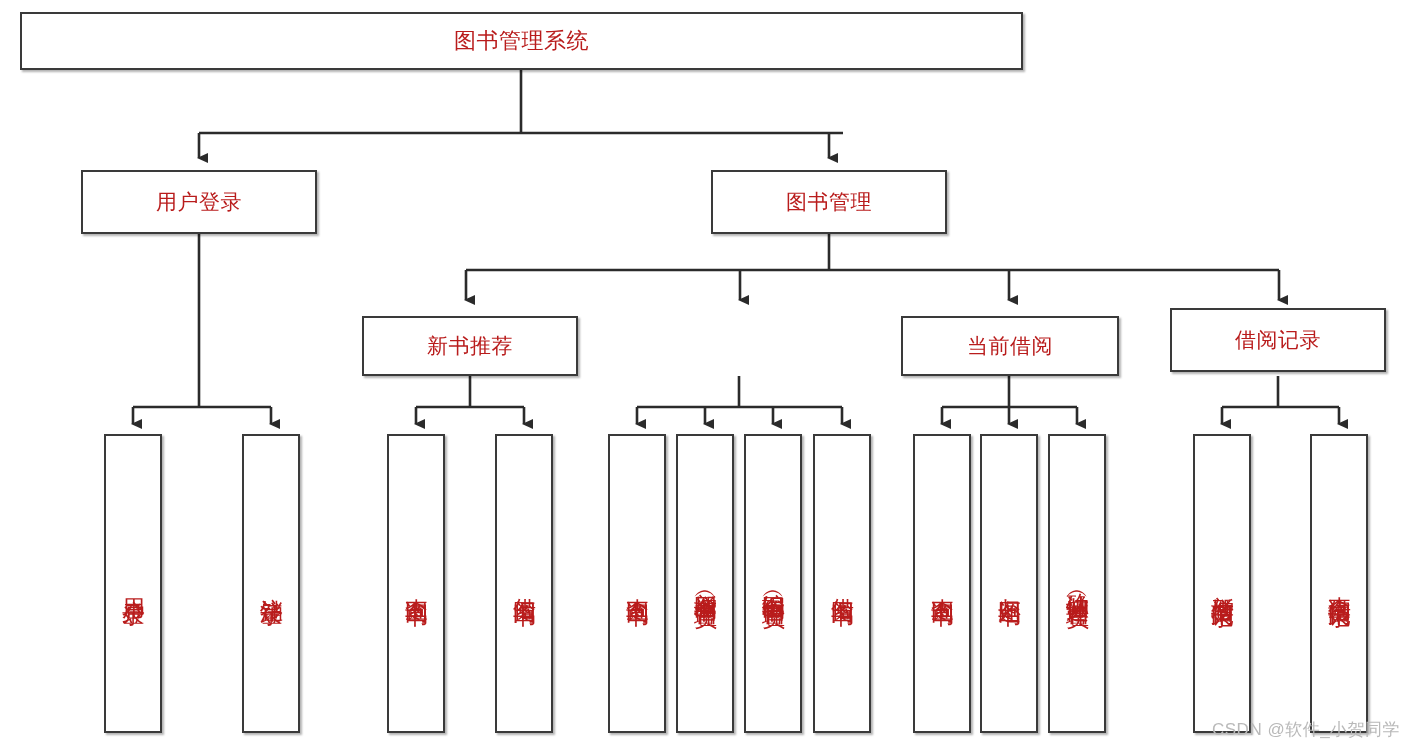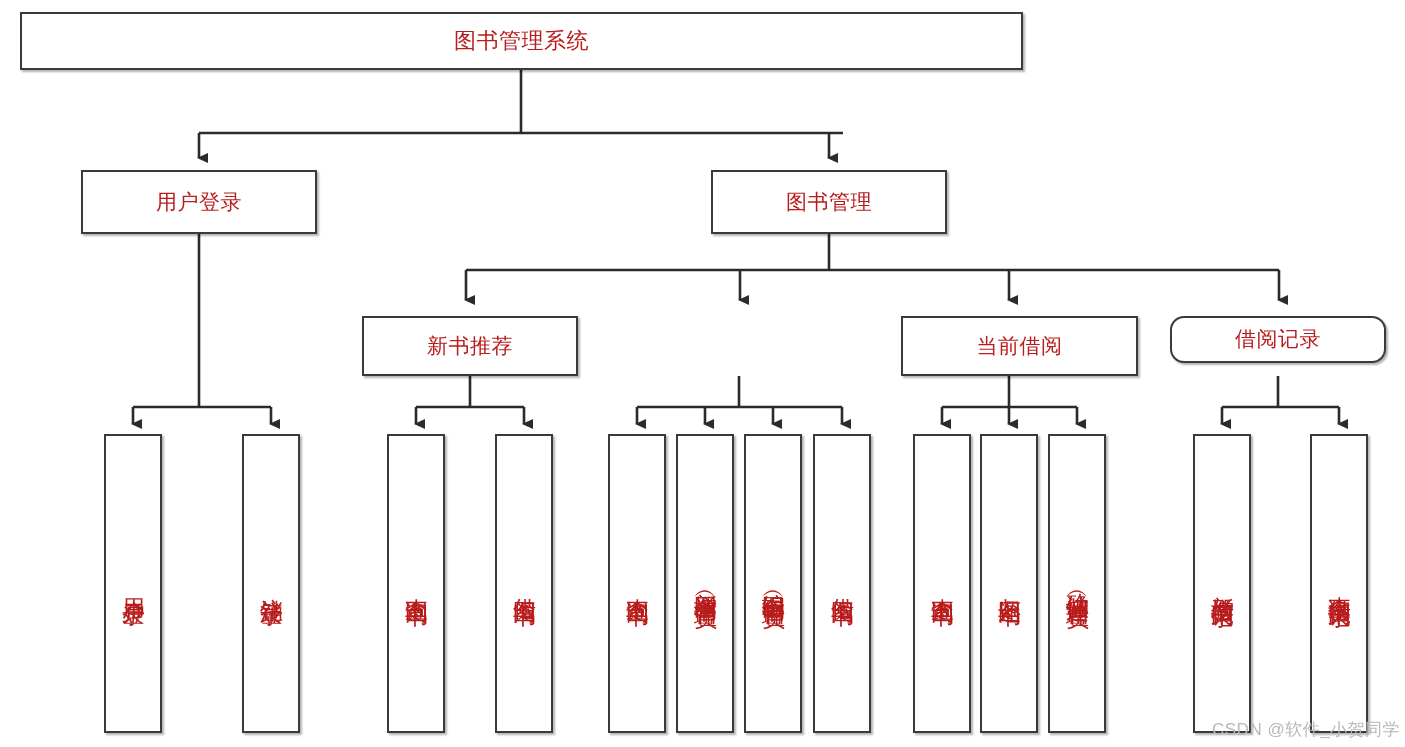--- a/index.html
+++ b/index.html
@@ -142,24 +142,24 @@
   <div class="node h" style="left:81px; top:170px; width:236px; height:64px;">
     <span class="lbl">用户登录</span>
   </div>
   <div class="node h" style="left:711px; top:170px; width:236px; height:64px;">
     <span class="lbl">图书管理</span>
   </div>
 
   <div class="node h" style="left:362px; top:316px; width:216px; height:60px;">
     <span class="lbl">新书推荐</span>
   </div>
-  <div class="node h" style="left:901px; top:316px; width:237px; height:60px;">
+  <div class="node h" style="left:901px; top:316px; width:218px; height:60px;">
     <span class="lbl">当前借阅</span>
   </div>
-  <div class="node h" style="left:1170px; top:316px; width:216px; height:47px;border-radius:14px;">
+  <div class="node h" style="left:1170px; top:308px; width:216px; height:64px;">
     <span class="lbl">借阅记录</span>
   </div>
 
   <div class="node v" style="left:104px; top:434px; width:58px; height:299px;">
     <span class="lbl">用户登录</span>
   </div>
   <div class="node v" style="left:242px; top:434px; width:58px; height:299px;">
     <span class="lbl">注销登录</span>
   </div>
 

